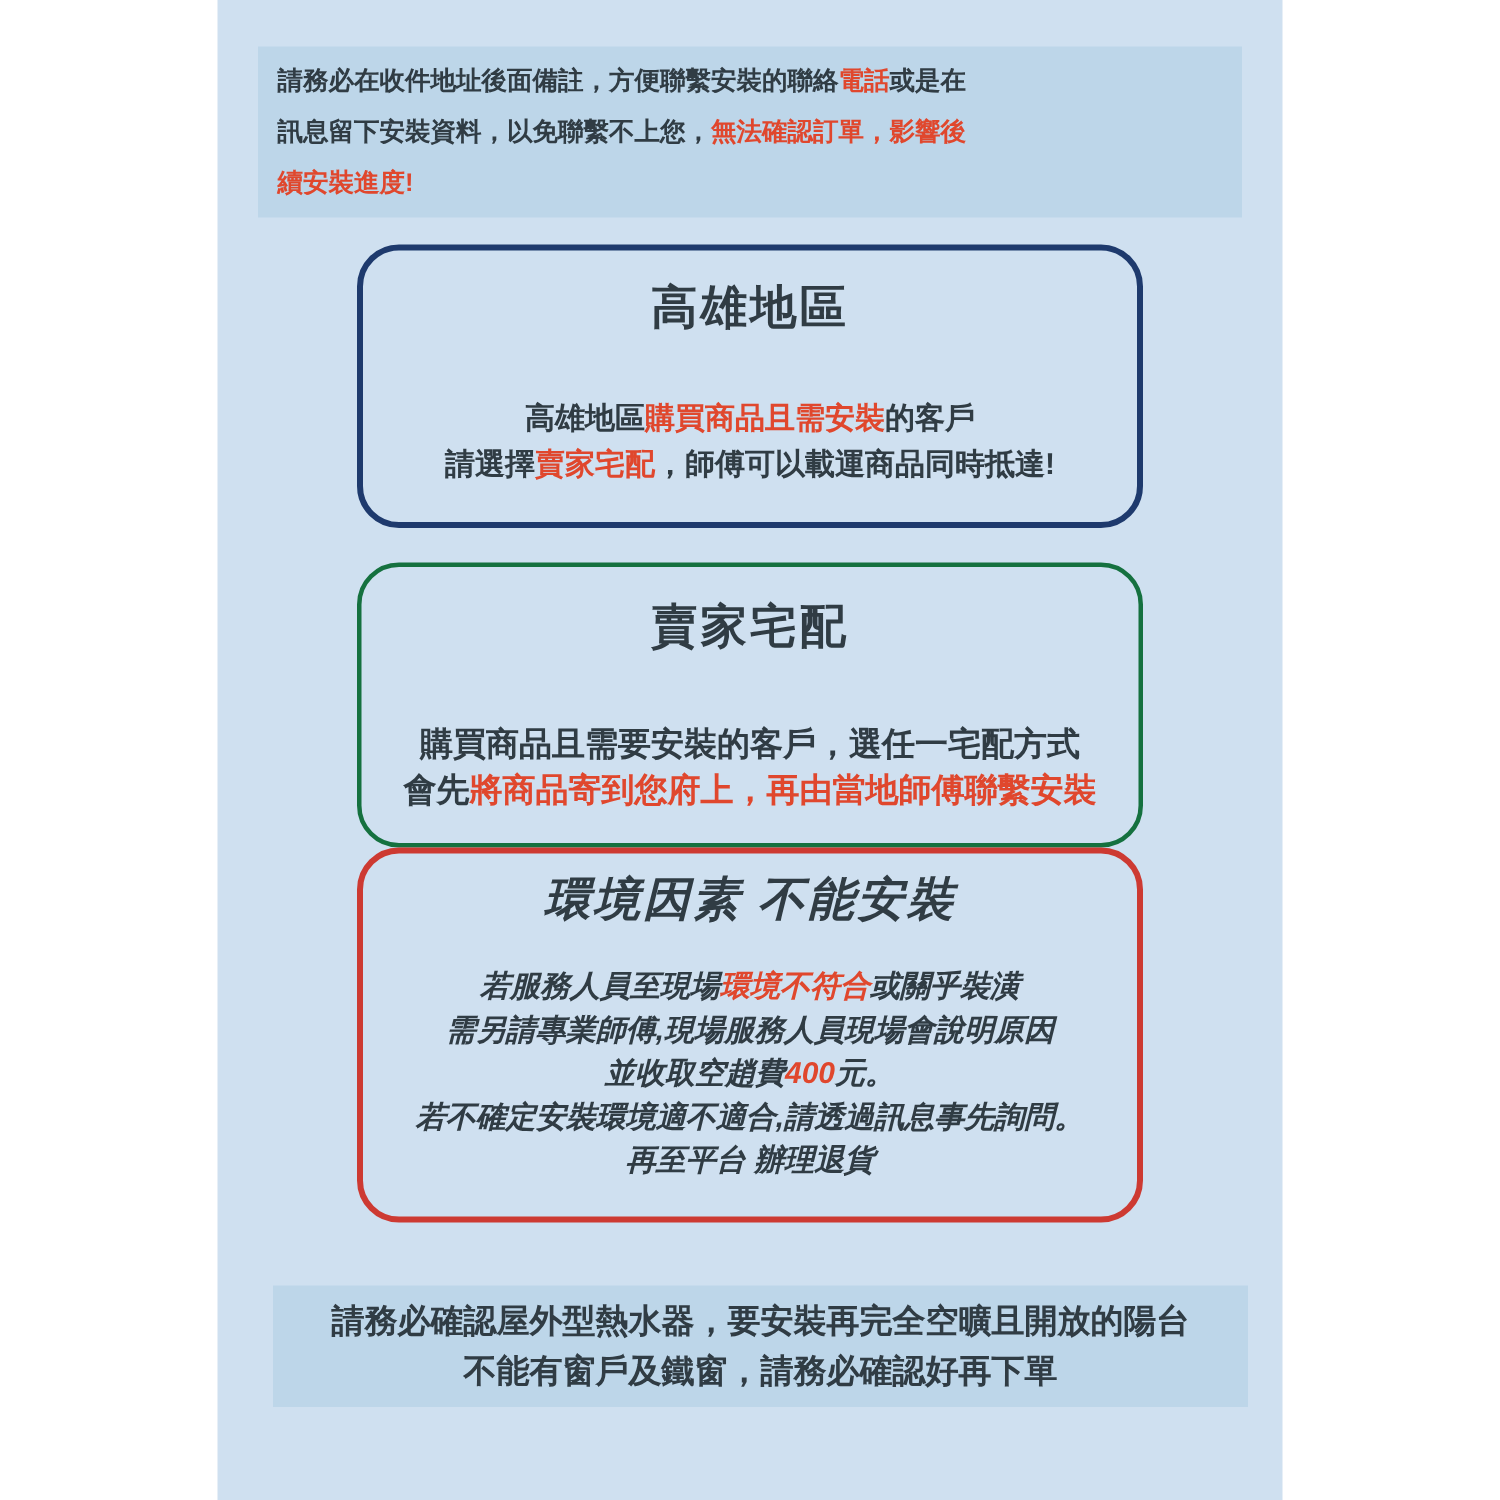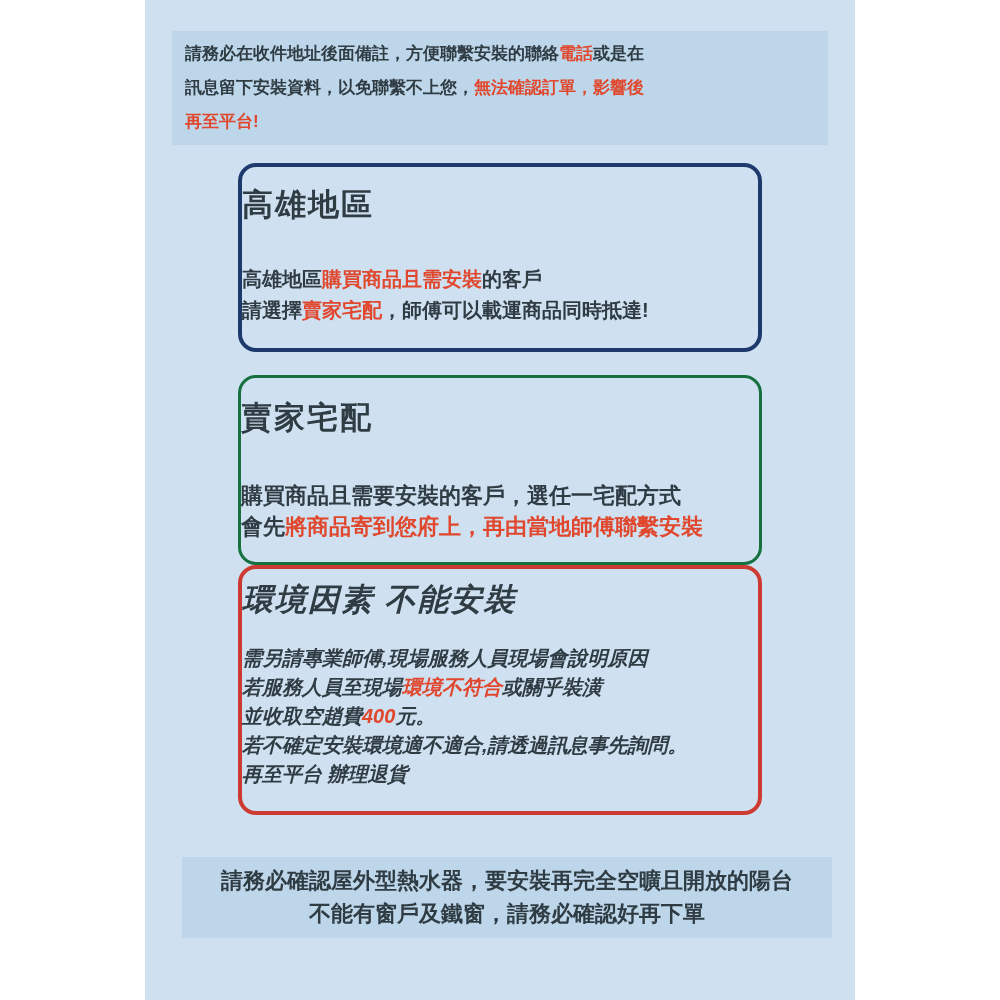--- a/index.html
+++ b/index.html
@@ -30,21 +30,22 @@
   .panel.bottom{
     left:37px;top:857px;width:650px;height:81px;
     padding-top:7px;
     font-size:22px;line-height:33px;font-weight:600;
     text-align:center;
   }
   .box{
     position:absolute;left:93px;width:524px;
     box-sizing:border-box;
     border:4px solid #333;
-    border-radius:18px;
+    border-radius:28px;
+    text-align:center;
     background:transparent;
   }
   .box h2{
     margin:0;
     font-size:31px;line-height:1.1;
     font-weight:700;
     letter-spacing:2px;
   }
   .box .body{
     font-weight:600;
@@ -64,21 +65,21 @@
 </style>
 </head>
 <body>
 
 <div class="page">
   <div class="content">
 
     <section class="panel top">
         <div class="tl"><span>請務必在收件地址後面備註，方便聯繫安裝的聯絡</span><span class="red">電話</span><span>或是在</span></div>
         <div class="tl"><span>訊息留下安裝資料，以免聯繫不上您，</span><span class="red">無法確認訂單，影響後</span></div>
-        <div class="tl"><span class="red">再至平台!</span></div>
+        <div class="tl"><span class="red">續安裝進度!</span></div>
       </section>
 
     <section class="box kaohsiung" style="border-color: rgb(30, 58, 109);">
       <h2>高雄地區</h2>
       <div class="body">
           <div class="tl"><span>高雄地區</span><span class="red">購買商品且需安裝</span><span>的客戶</span></div>
           <div class="tl"><span>請選擇</span><span class="red">賣家宅配</span><span>，師傅可以載運商品同時抵達!</span></div>
         </div>
     </section>
 
@@ -86,22 +87,22 @@
       <h2>賣家宅配</h2>
       <div class="body">
           <div class="tl"><span>購買商品且需要安裝的客戶，選任一宅配方式</span></div>
           <div class="tl"><span>會先</span><span class="red">將商品寄到您府上，再由當地師傅聯繫安裝</span></div>
         </div>
     </section>
 
     <section class="box env" style="border-color: rgb(205, 58, 50);">
       <h2>環境因素 不能安裝</h2>
       <div class="body">
+          <div class="tl"><span>若服務人員至現場</span><span class="red">環境不符合</span><span>或關乎裝潢</span></div>
           <div class="tl"><span>需另請專業師傅,現場服務人員現場會說明原因</span></div>
-          <div class="tl"><span>若服務人員至現場</span><span class="red">環境不符合</span><span>或關乎裝潢</span></div>
           <div class="tl"><span>並收取空趙費</span><span class="red">400</span><span>元。</span></div>
           <div class="tl"><span>若不確定安裝環境適不適合,請透過訊息事先詢問。</span></div>
           <div class="tl"><span>再至平台 辦理退貨</span></div>
         </div>
     </section>
 
     <section class="panel bottom">
         <div class="tl"><span>請務必確認屋外型熱水器，要安裝再完全空曠且開放的陽台</span></div>
         <div class="tl"><span>不能有窗戶及鐵窗，請務必確認好再下單</span></div>
       </section>

